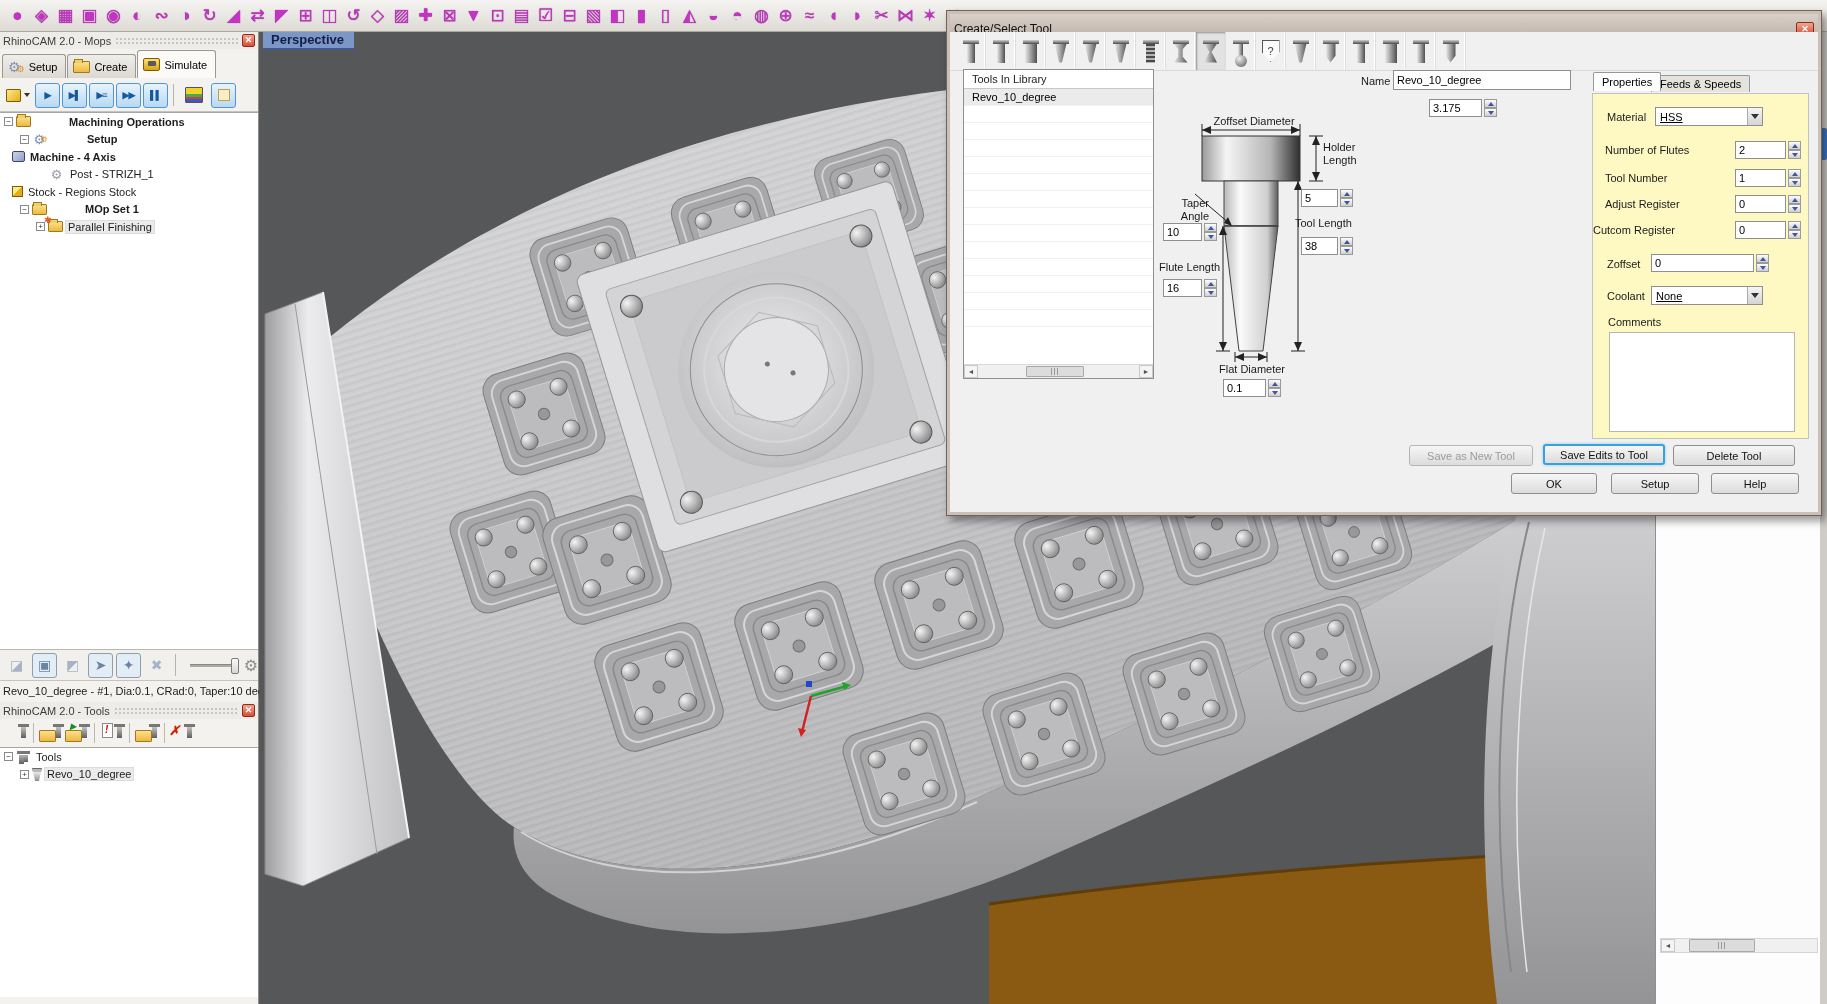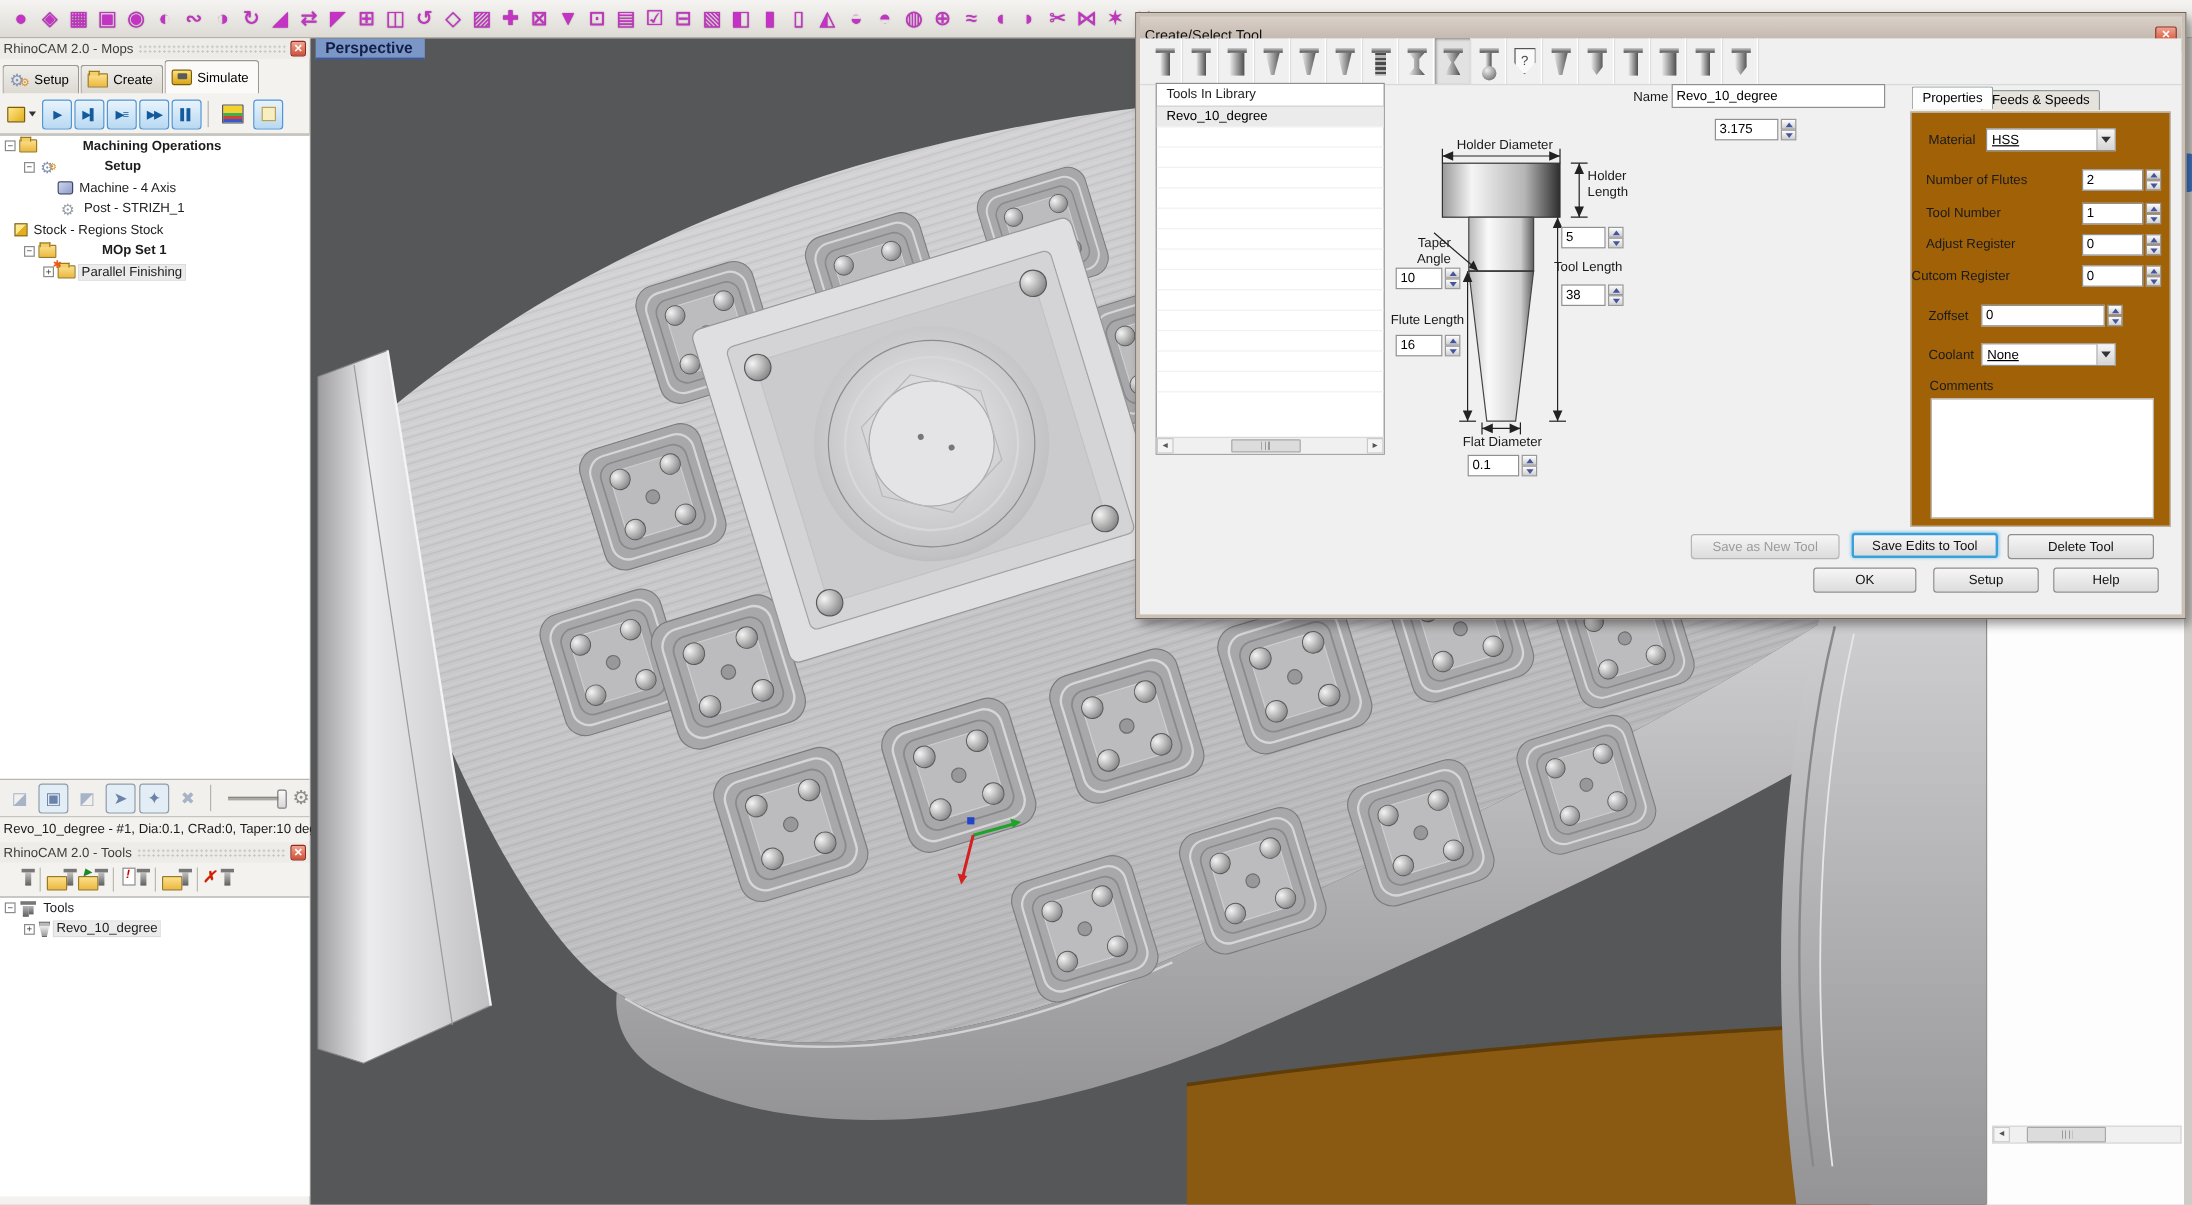--- a/index.html
+++ b/index.html
@@ -142,21 +142,21 @@
   .nud input{flex:1;min-width:0;border:1px solid #8f8f8f;background:#fff;font-size:11px;font-family:"Liberation Sans",sans-serif;padding:0 3px;}
   .spin{width:13px;display:flex;flex-direction:column;margin-left:2px;}
   .spin i{flex:1;border:1px solid #9a9a9a;background:linear-gradient(#fdfdfd,#cfcfcf);display:flex;align-items:center;justify-content:center;}
   .spin i.u::before{content:"";border-left:3px solid transparent;border-right:3px solid transparent;border-bottom:4px solid #44549e;}
   .spin i.d::before{content:"";border-left:3px solid transparent;border-right:3px solid transparent;border-top:4px solid #44549e;}
   #dlg-svg{position:absolute;left:0;top:0;pointer-events:none;}
   
   .ptab{position:absolute;font-size:11px;border:1px solid #919b9c;border-bottom:none;border-radius:2px 2px 0 0;padding:3px 8px;text-align:center;}
   .ptab.act{background:#fdfdfd;z-index:3;}
   .ptab.inact{background:#e6e3dd;z-index:1;padding:2px 8px;}
-  #pgroup{position:absolute;left:645px;top:82px;width:217px;height:346px;border:1px solid #c2c2c2;background:#a16207;z-index:2;}
+  #pgroup{position:absolute;left:645px;top:82px;width:217px;height:346px;border:1px solid #c2c2c2;background:#fef9c3;z-index:2;}
   .plab{position:absolute;font-size:11px;color:#1a1a1a;}
   .dd{position:absolute;height:19px;border:1px solid #8f8f8f;background:#fff;display:flex;align-items:center;}
   .ddt{flex:1;font-size:11px;padding-left:4px;text-decoration:underline;}
   .dda{width:15px;height:100%;background:linear-gradient(#f6f6f6,#d4d4d4);border-left:1px solid #aaa;display:flex;align-items:center;justify-content:center;}
   .dda::before{content:"";border-left:4px solid transparent;border-right:4px solid transparent;border-top:5px solid #333;}
   #comments-box{position:absolute;left:16px;top:238px;width:186px;height:100px;background:#fff;border:1px solid #b5b5b5;}
   
   .btn{position:absolute;height:21px;border:1px solid #8e8e8e;border-radius:3px;background:linear-gradient(#f6f6f6,#dcdcdc);
      font-size:11px;display:flex;align-items:center;justify-content:center;color:#111;}
   .btn.dis{color:#9b9b9b;border-color:#b5b5b5;}
@@ -257,21 +257,21 @@
         </span>
         <span class="tlab b">Machining Operations</span>
       </div>
       <div class="trow" style="padding-left: 20px;">
         <span class="exp">−</span>
         <span class="tico ti-gears">
           <i></i>
         </span>
         <span class="tlab b">Setup</span>
       </div>
-      <div class="trow" style="padding-left: 36px;">
+      <div class="trow" style=" font-weight: bold;">
         <span style="width: 9px;"></span>
         <span class="tico ti-machine">
           <i></i>
         </span>
         <span class="tlab">Machine - 4 Axis</span>
       </div>
       <div class="trow" style="padding-left: 36px;">
         <span style="width: 9px;"></span>
         <span class="tico ti-post">
           <i></i>
@@ -644,21 +644,21 @@
     <line x1="248" y1="183" x2="283" y2="213" stroke="#222"></line>
     <polygon points="285,215 277,212 281,206" fill="#222"></polygon>
 
     <line x1="288" y1="346" x2="320" y2="346" stroke="#222"></line>
     <line x1="288" y1="341" x2="288" y2="351" stroke="#222"></line>
       <line x1="320" y1="341" x2="320" y2="351" stroke="#222"></line>
     <polygon points="288,346 297,342 297,350" fill="#222"></polygon>
       <polygon points="320,346 311,342 311,350" fill="#222"></polygon>
   </svg>
 
-  <span class="dlbl" style="left:232px;top:104px;width:150px;text-align:center;">Holder Diameter</span>
+  <span class="dlbl" style="left:232px;top:104px;width:150px;text-align:center;">Zoffset Diameter</span>
   <span class="dlbl" style="left:376px;top:130px;width:46px;line-height:13px;">Holder Length</span>
   <span class="nud" style="left:354px;top:178px;width:52px;">
     <input value="5" style="">
     <span class="spin">
         <i class="u"></i>
         <i class="d"></i>
       </span>
   </span>
   <span class="dlbl" style="left:206px;top:186px;width:56px;text-align:right;line-height:13px;">Taper Angle</span>
   <span class="nud" style="left:216px;top:212px;width:54px;">

